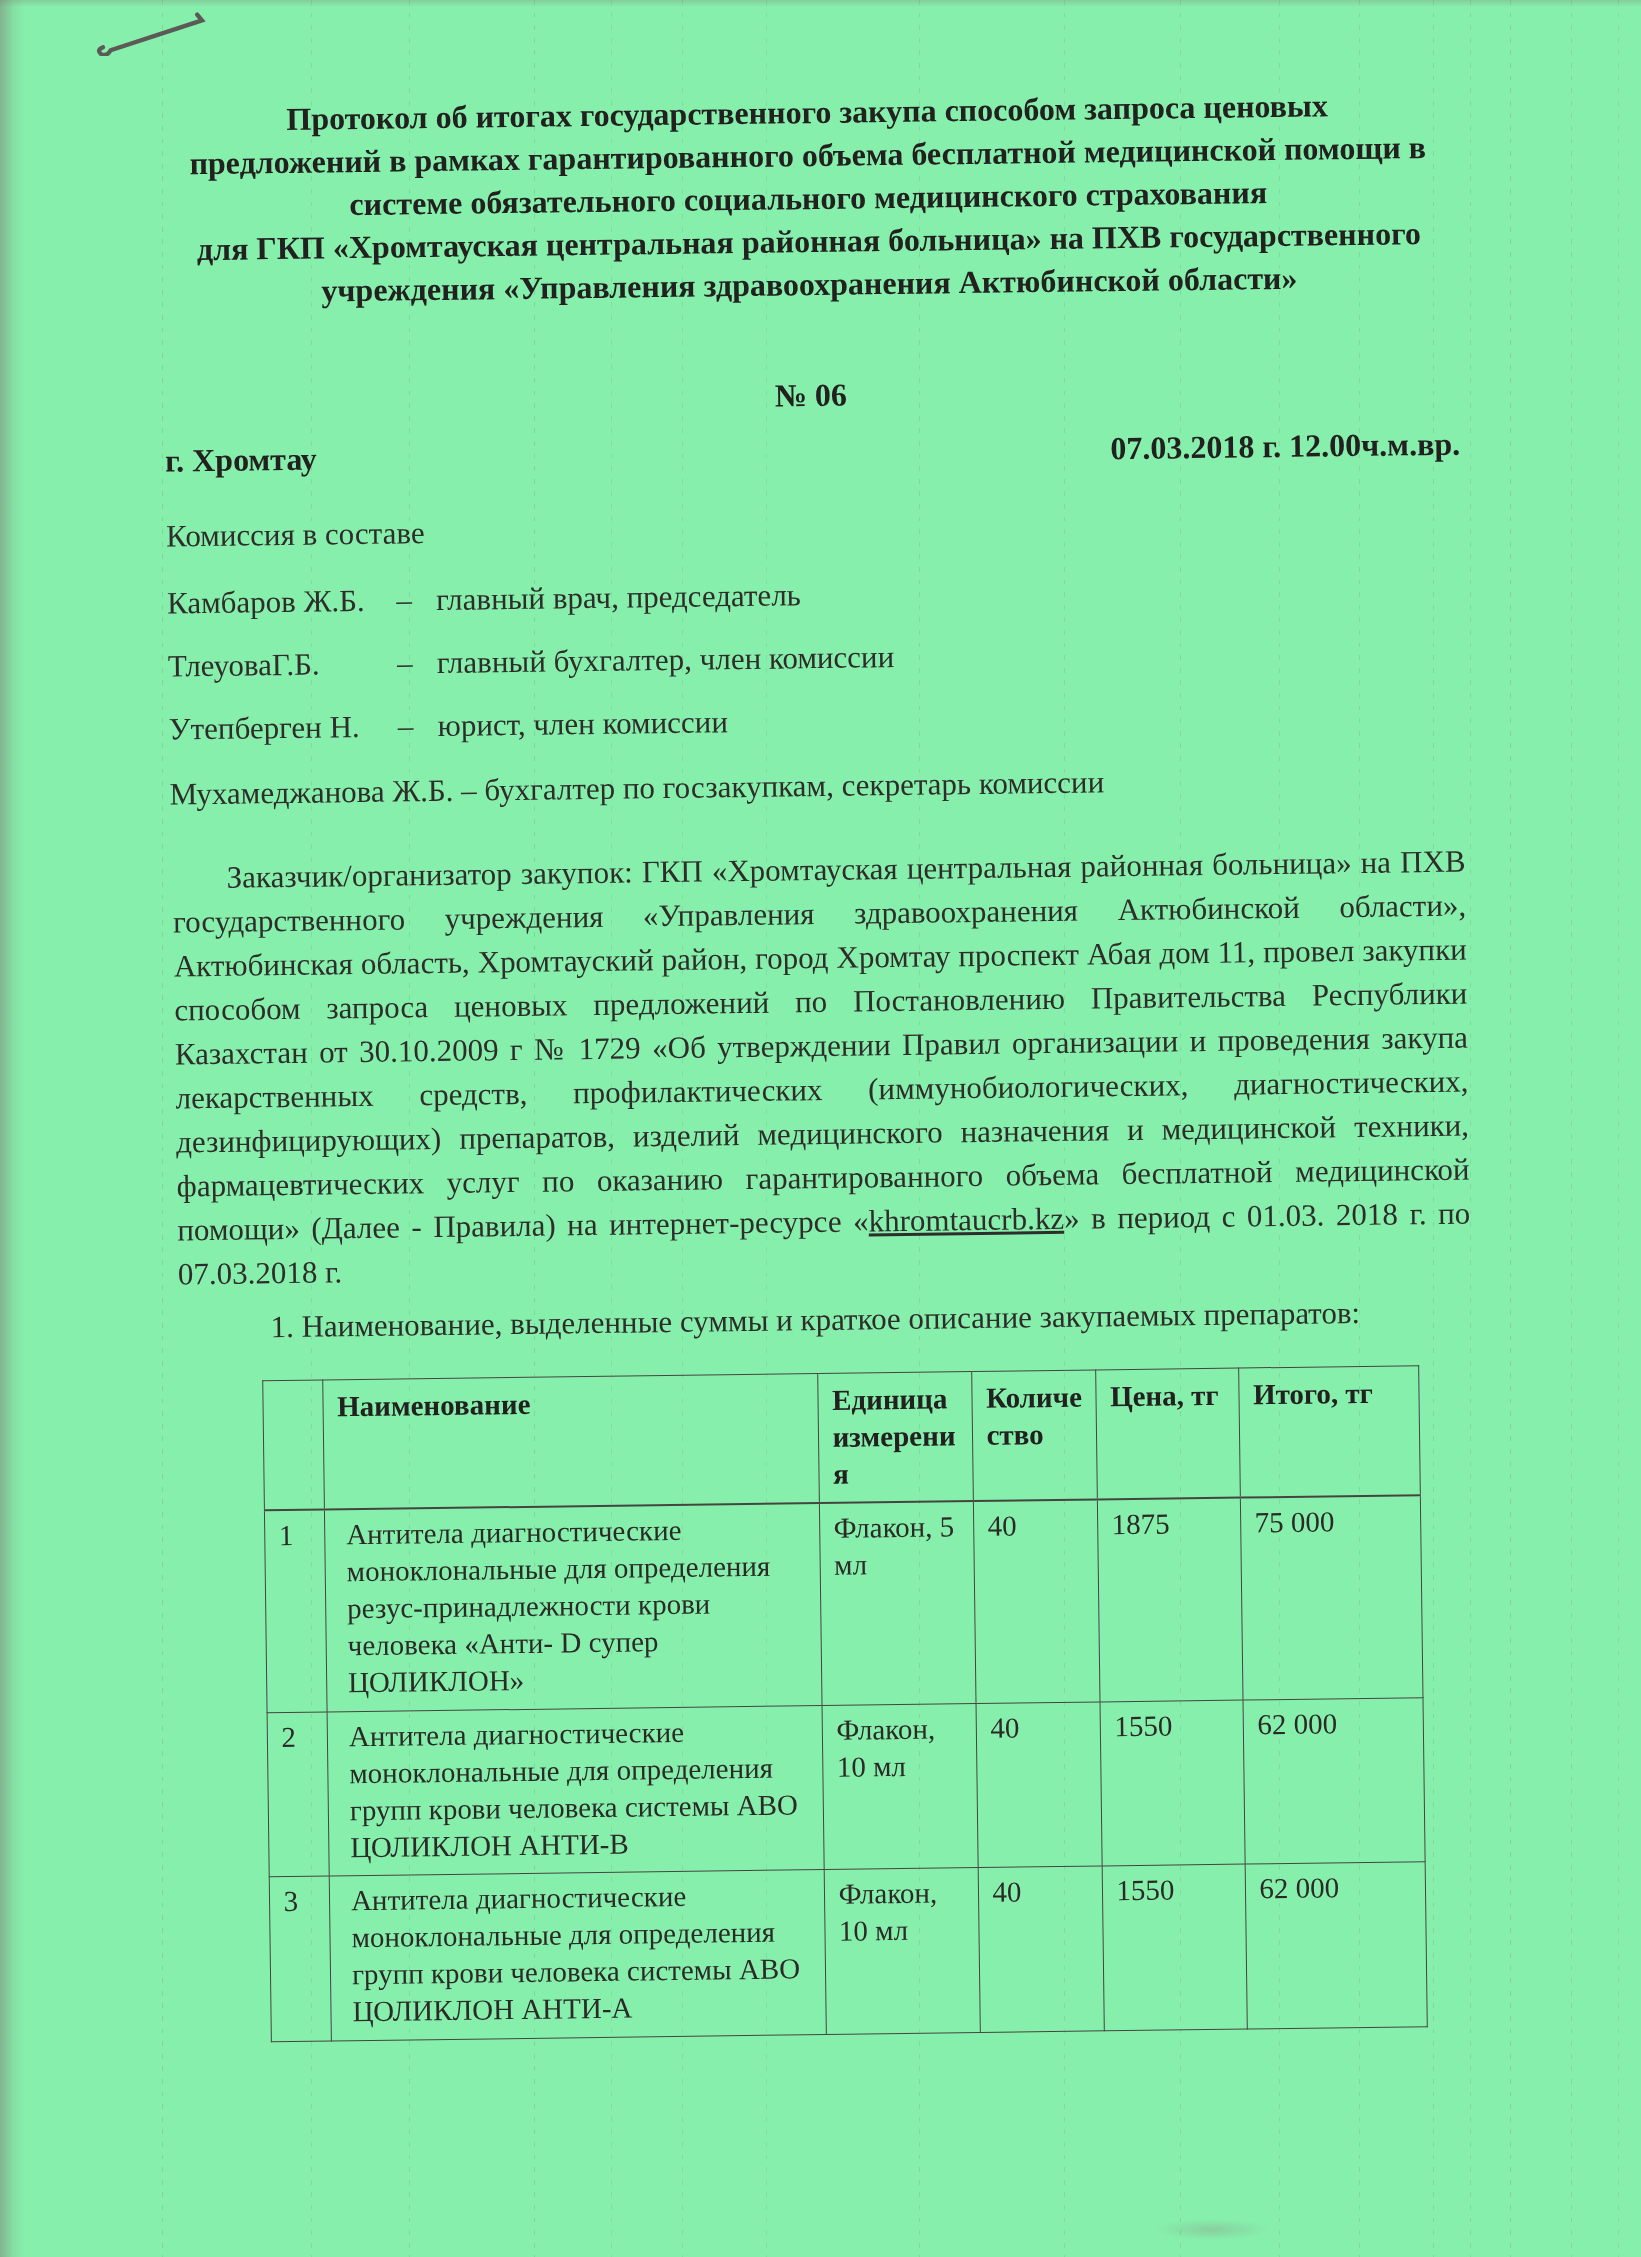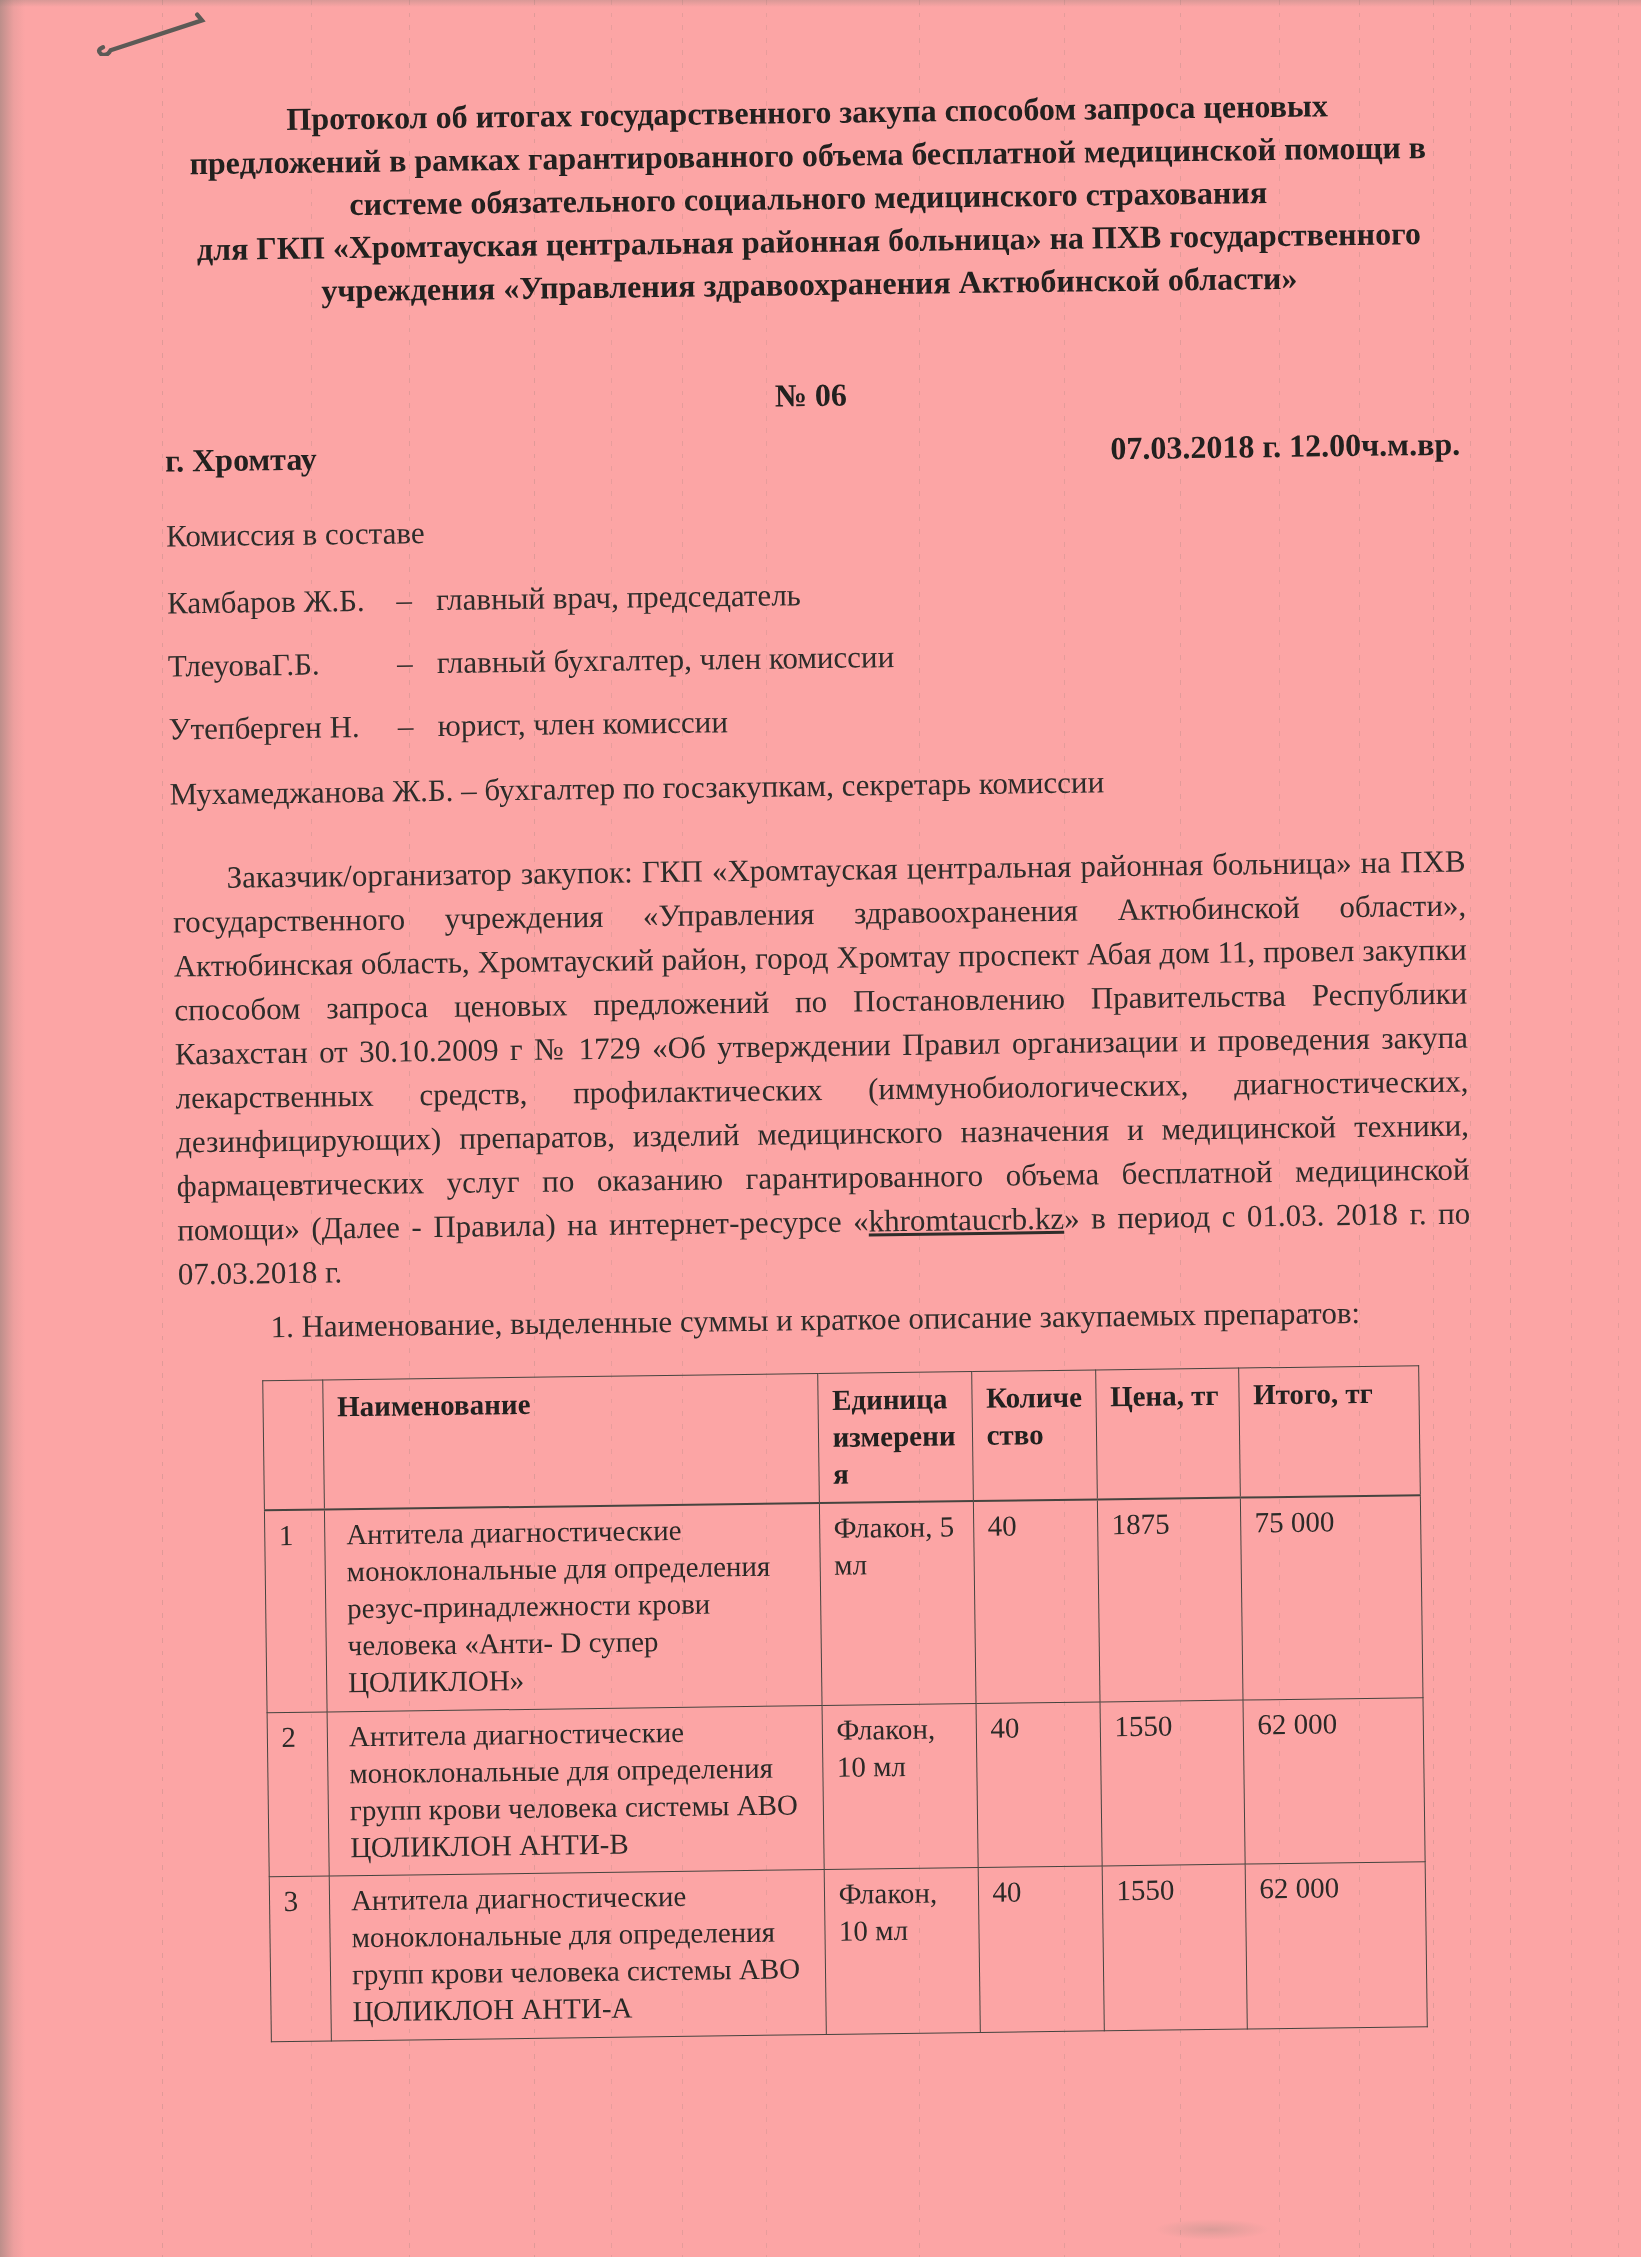--- a/index.html
+++ b/index.html
@@ -4,21 +4,21 @@
 <style>
   html,body{margin:0;padding:0;}
   body{
     width:1641px;height:2257px;
     background:#f4f2ee;
     font-family:"Liberation Serif","DejaVu Serif",serif;
     overflow:hidden;position:relative;
   }
   .page{
     position:absolute;inset:0;
-    background:#fca5a5;
+    background:#86efac;
   }
   
   .scan-line{
     position:absolute;top:0;bottom:0;width:1px;z-index:1;
     background:repeating-linear-gradient(to bottom,
       rgba(116,110,102,0.38) 0 4.8px, rgba(116,110,102,0) 4.8px 12.6px);
   }
   .edge-left{
     position:absolute;left:0;top:0;bottom:0;width:25px;z-index:2;
     background:linear-gradient(to right, rgba(125,120,112,0.50), rgba(125,120,112,0.12) 55%, rgba(125,120,112,0) 100%);

